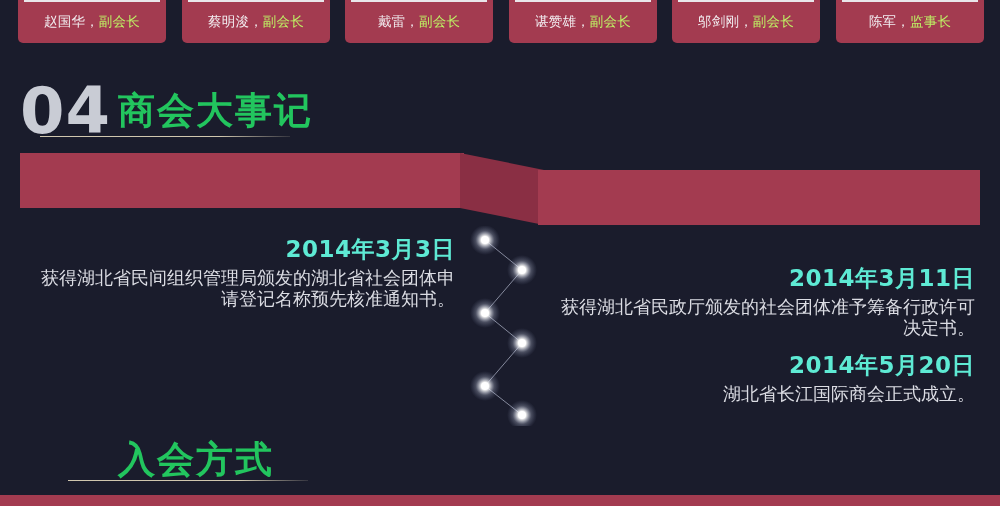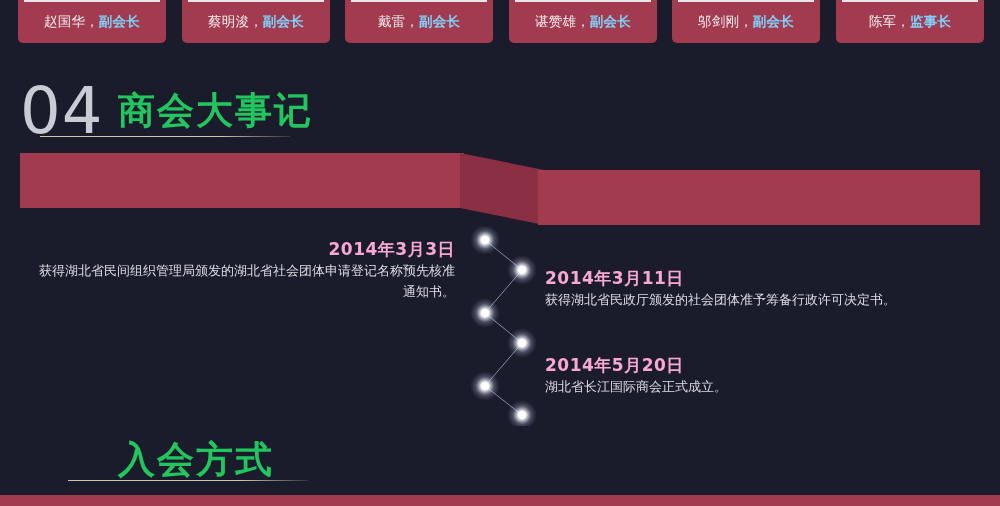--- a/index.html
+++ b/index.html
@@ -54,36 +54,36 @@
   .card-name {
     margin-top: 11px;
     text-align: center;
     color: #f2eef1;
     font-size: 13.5px;
     line-height: 18px;
     white-space: nowrap;
     letter-spacing: 0.2px;
   }
   .card-name b {
-    font-weight: bold;
-    color: #7dd3fc;
+    font-weight: normal;
+    color: #bef264;
   }
 
   
   .section-head {
     position: absolute;
     left: 20px;
     width: 960px;
     height: 58px;
   }
   .sec-num {
     position: absolute;
     left: 0;
     font-size: 64px;
-    font-weight: normal;
+    font-weight: bold;
     color: #c9ccd5;
     letter-spacing: 1px;
     line-height: 58px;
     font-family: "DejaVu Sans", "Liberation Sans", sans-serif;
   }
   .sec-title {
     position: absolute;
     left: 98px;
     font-size: 37px;
     font-weight: bold;
@@ -140,34 +140,35 @@
     width: 1000px;
     height: 200px;
   }
   .tl-connector {
     position: absolute;
     left: 455px; top: 0;
     width: 100px; height: 200px;
   }
   .tl-item { position: absolute; }
   .tl-item.left  { text-align: right; }
-  .tl-item.right { text-align: left; }
+  .tl-item.right { text-align: right; }
   .tl-date {
-    color: #f9a8d4;
-    font-size: 17px;
+    color: #5eead4;
+    font-size: 23px;
     font-weight: bold;
     letter-spacing: 0.5px;
     white-space: nowrap;
     line-height: 22px;
     font-family: "DejaVu Sans", "Liberation Sans", sans-serif;
   }
   .tl-desc {
     color: #dcdde4;
-    font-size: 13px;
+    font-size: 18px;
     line-height: 21px;
+    margin-top: 8px;
   }
 
   #tl1 { left: 30px; top: 12px; width: 425px; }
   #tl2 { left: 545px; top: 41px; width: 430px; }
   #tl3 { left: 30px; top: 99px; width: 425px; }
   #tl4 { left: 545px; top: 128px; width: 430px; }
 
   
   .bottom-bar {
     position: absolute;

